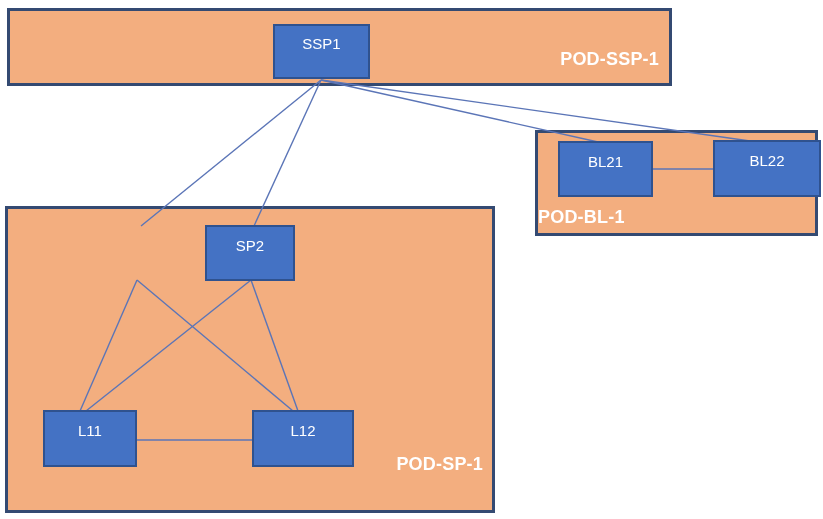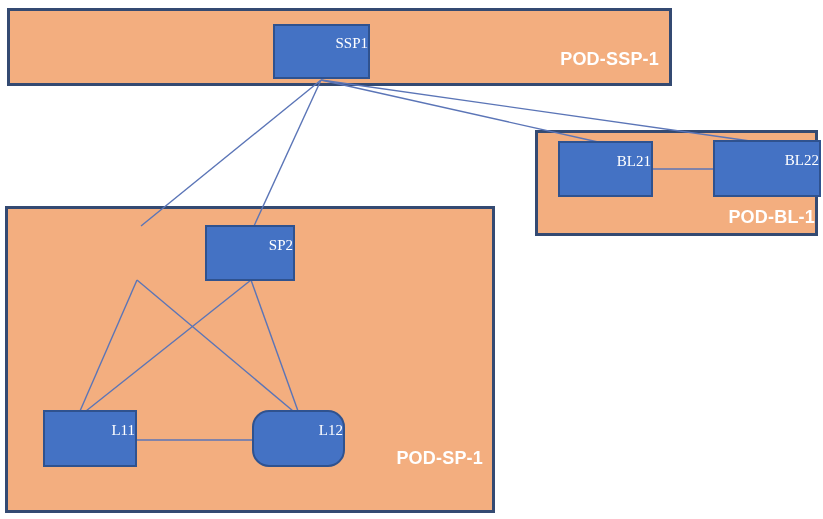--- a/index.html
+++ b/index.html
@@ -26,23 +26,23 @@
     position: absolute;
     color: var(--label-text, #ffffff);
     font-weight: bold;
     font-size: 18px;
     letter-spacing: 0.2px;
     white-space: nowrap;
   }
   #pod-ssp-1 { left: 7px; top: 8px; width: 665px; height: 78px; }
   #pod-ssp-1 .pod-label { right: 10px; top: 38px; }
   #pod-bl-1 { left: 535px; top: 130px; width: 283px; height: 106px; }
-  #pod-bl-1 .pod-label { left: 0; right: 0; bottom: 5px; text-align: right; }
+  #pod-bl-1 .pod-label { left: 0; right: 0; bottom: 5px; text-align: left; }
   #pod-sp-1 { left: 5px; top: 206px; width: 490px; height: 307px; }
-  #pod-sp-1 .pod-label { right: 9px; bottom: 41px; margin-top: 26px; }
+  #pod-sp-1 .pod-label { right: 9px; bottom: 35px; margin-top: 26px; }
 
   .edges {
     position: absolute;
     left: 0; top: 0;
     width: 823px;
     height: 519px;
     z-index: 2;
     pointer-events: none;
   }
   .edges line {
@@ -52,36 +52,35 @@
   }
 
   .node {
     position: absolute;
     background: var(--node-fill, #4472C4);
     border: 2px solid var(--node-border, #2F528F);
     box-sizing: border-box;
     z-index: 3;
     display: flex;
     align-items: center;
-    justify-content: flex-end;
-    font-family: Liberation Serif, serif;
+    justify-content: center;
   }
   .node .node-label {
     color: var(--label-text, #ffffff);
     font-size: 15px;
     transform: translateY(-8px);
     white-space: nowrap;
   }
   #node-ssp1 { left: 273px; top: 24px;  width: 97px; height: 55px; }
   #node-sp1  { left: 90px;  top: 225px; width: 94px; height: 56px; }
   #node-sp2  { left: 205px; top: 225px; width: 90px; height: 56px; }
   #node-bl21 { left: 558px; top: 141px; width: 95px; height: 56px; }
   #node-bl22 { left: 713px; top: 140px; width: 108px; height: 57px; }
   #node-l11  { left: 31px;  top: 410px; width: 94px; height: 57px; margin-left: 12px; }
-  #node-l12  { left: 252px; top: 410px; width: 93px; height: 57px; border-radius: 17px; }
+  #node-l12  { left: 252px; top: 410px; width: 102px; height: 57px; }
 </style>
 </head>
 <body>
 
 <div class="canvas">
 
   <div class="pod" id="pod-ssp-1">
     <span class="pod-label">POD-SSP-1</span>
   </div>
   <div class="pod" id="pod-bl-1">

